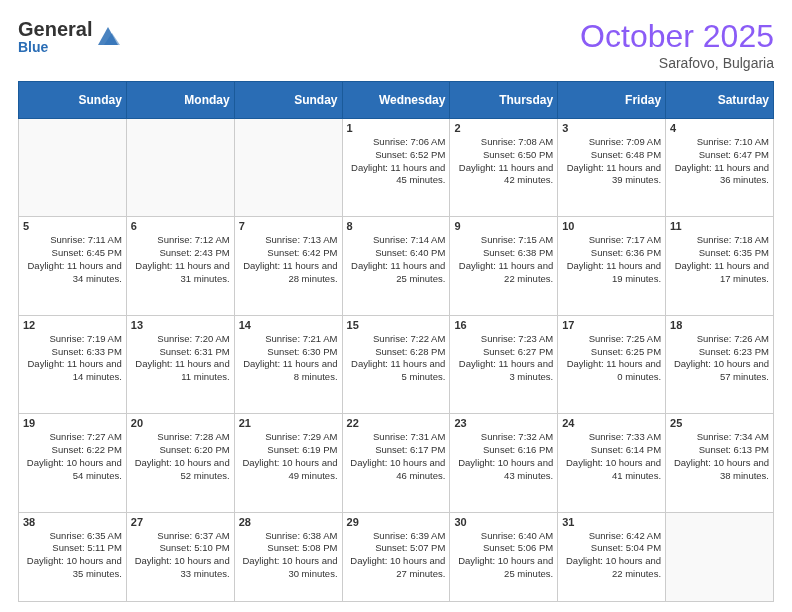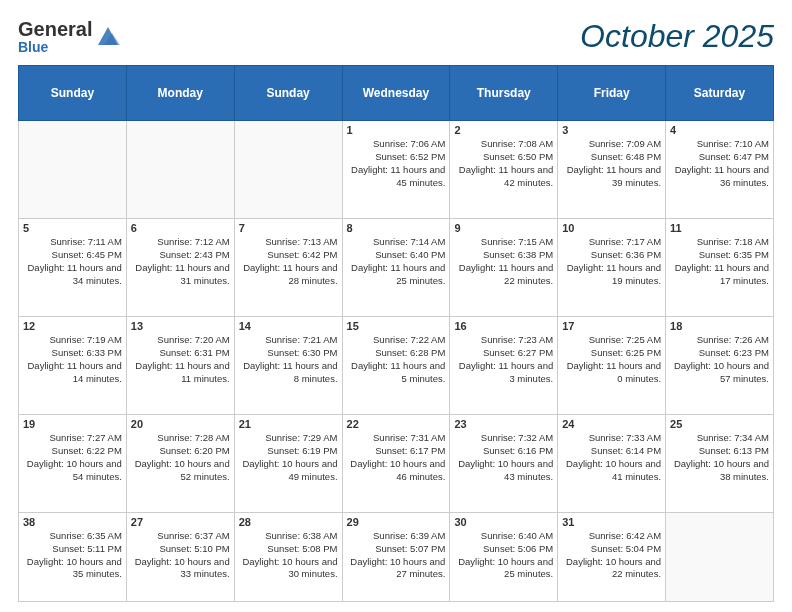--- a/index.html
+++ b/index.html
@@ -45,42 +45,41 @@
     .logo-icon {
       width: 28px;
       height: 28px;
       margin-left: 2px;
     }
     .title-block {
       text-align: right;
     }
     .month-year {
       font-size: 32px;
-      color: #0c4a6e;
+      color: #8b5cf6;
       font-weight: normal;
-      font-style: italic;
     }
     .location {
       font-size: 14px;
       color: #555;
     }
     .calendar {
       flex: 1;
       border: 1px solid #ccc;
       border-collapse: collapse;
       width: 100%;
       table-layout: fixed;
     }
     .calendar th {
       background: #2a6db5;
       color: #fff;
-      padding: 20px 4px;
+      padding: 11px 4px;
       font-size: 12px;
       font-weight: bold;
-      text-align: center;
+      text-align: right;
       border: 1px solid #1a5a9a;
     }
     .calendar td {
       border: 1px solid #ccc;
       vertical-align: top;
       padding: 3px 4px;
       font-size: 9.5px;
       color: #333;
       width: calc(100% / 7);
     }
@@ -112,20 +111,21 @@
         <span class="logo-general">General</span>
         <span class="logo-blue">Blue</span>
       </div>
       <svg class="logo-icon" viewBox="0 0 28 28">
         <polygon points="4,22 14,4 24,22" fill="#2a6db5" opacity="0.85"></polygon>
         <polygon points="10,22 18,10 26,22" fill="#2a6db5" opacity="0.5"></polygon>
       </svg>
     </div>
     <div class="title-block">
       <div class="month-year">October 2025</div>
+      <div class="location">Sarafovo, Bulgaria</div>
     </div>
   </div>
 
   <table class="calendar">
     <thead>
       <tr>
         <th>Sunday</th>
         <th>Monday</th>
         <th>Sunday</th>
         <th>Wednesday</th>

